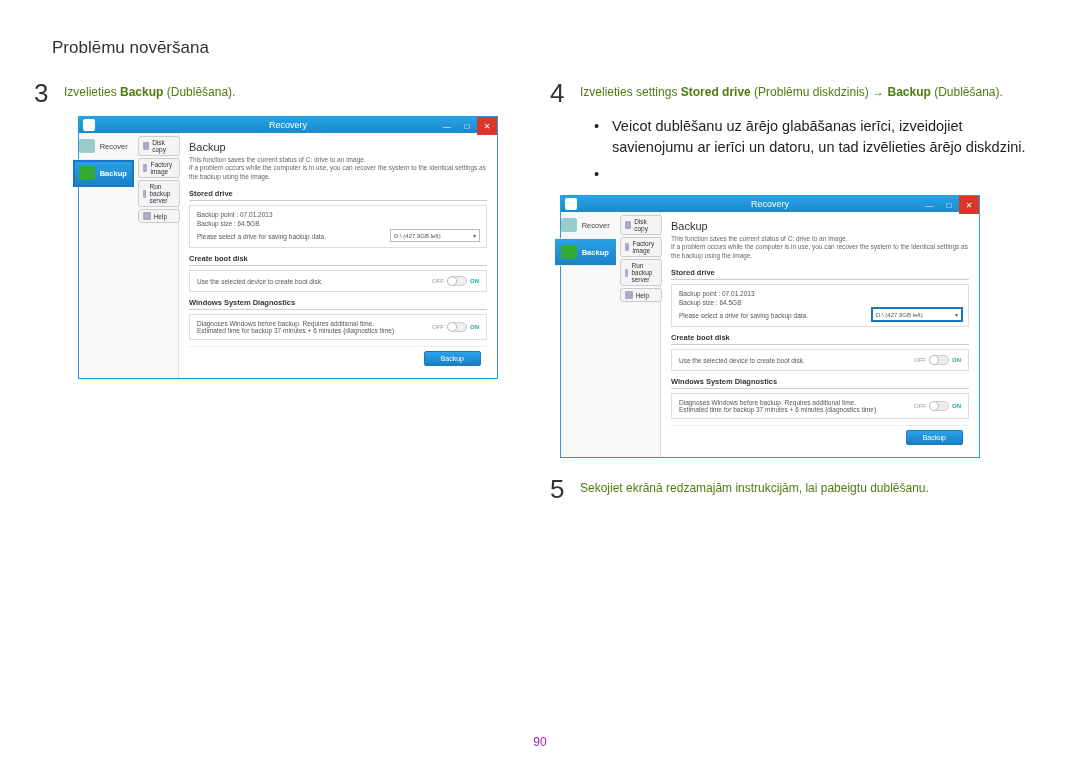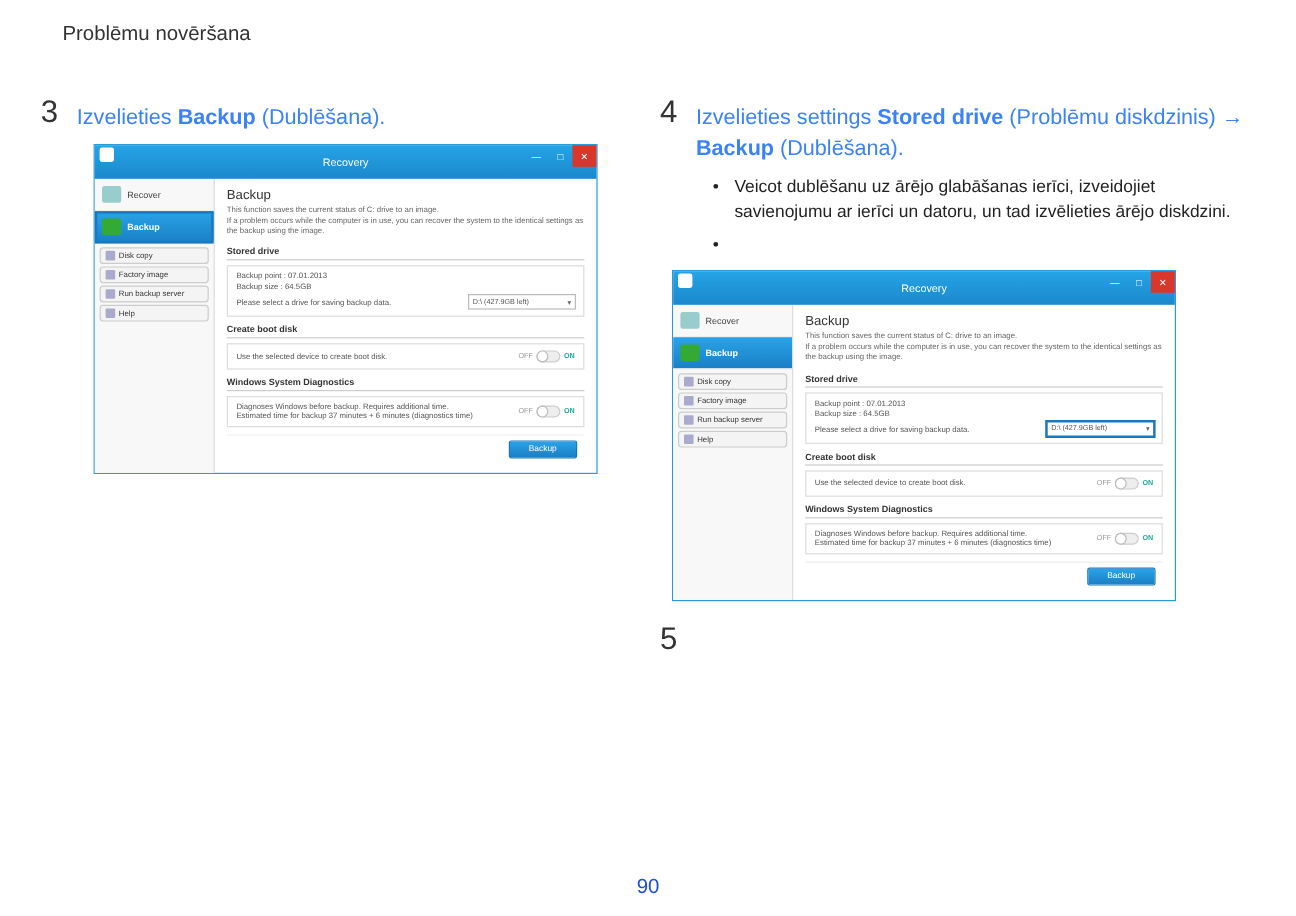--- a/index.html
+++ b/index.html
@@ -6,21 +6,21 @@
   body {
     font-family: "Segoe UI", Arial, sans-serif;
     background: #fff;
     width: 1080px;
     height: 763px;
     position: relative;
     color: #222;
   }
   .page-header {
     position: absolute;
-    top: 18px;
+    top: 38px;
     left: 52px;
     font-size: 17px;
     color: #333;
     font-weight: 400;
   }
   .col {
     position: absolute;
     top: 80px;
     width: 490px;
   }
@@ -33,23 +33,23 @@
     margin-bottom: 10px;
   }
   .step-num {
     font-size: 26px;
     font-weight: 300;
     color: #333;
     line-height: 1;
     min-width: 18px;
   }
   .step-text {
-    font-size: 18px;
+    font-size: 12px;
     line-height: 1.45;
-    color: #3b82f6;
+    color: #4d7c0f;
     padding-top: 4px;
   }
   .step-text b { font-weight: 600; }
   .bullets {
     margin: 6px 0 10px 44px;
     font-size: 14.5px;
     line-height: 1.45;
   }
   .bullet-row { display: flex; gap: 10px; margin-bottom: 6px; }
   .bullet-dot { min-width: 8px; }
@@ -58,21 +58,21 @@
   .app-window {
     border: 1px solid #2a9bd8;
     width: 420px;
     background: #fff;
     margin-left: 44px;
     margin-top: 8px;
     font-size: 8px;
     position: relative;
   }
   .titlebar {
-    height: 28px;
+    height: 16px;
     background: linear-gradient(#25a4e6, #1b88cc);
     color: #fff;
     display: flex;
     align-items: center;
     justify-content: center;
     position: relative;
     font-size: 9px;
   }
   .win-icon {
     position: absolute;
@@ -84,21 +84,21 @@
     border-radius: 2px;
   }
   .win-controls {
     position: absolute;
     right: 0; top: 0;
     display: flex;
   }
   .win-btn { width: 20px; height: 18px; display:flex; align-items:center; justify-content:center; color:#fff; font-size:8px; }
   .win-close { background: #d9372c; }
   .app-body { display: flex; }
-  .sidebar { width: 100px; border-right: 1px solid #ddd; background: #f8f8f8; display:flex; flex-direction:column; justify-content:flex-start; }
+  .sidebar { width: 100px; border-right: 1px solid #ddd; background: #f8f8f8; display:flex; flex-direction:row; justify-content:center; }
   .sb-top {}
   .sb-item {
     display: flex; align-items: center; gap: 5px;
     padding: 6px 6px;
     font-size: 7.5px;
     color: #444;
     border-bottom: 1px solid #eee;
   }
   .sb-item.active {
     background: linear-gradient(#2aa3e8,#1a7fc6);
@@ -152,21 +152,21 @@
   .primary-btn {
     display:inline-block;
     background: linear-gradient(#2aa3e8,#1a7fc6);
     color:#fff; font-size:7px;
     padding: 3px 16px; border-radius: 2px;
     border: 1px solid #1978bc;
   }
   .page-num {
     position:absolute;
     bottom: 14px; left:50%; transform:translateX(-50%);
-    font-size: 17px; color:#1d4ed8;
+    font-size: 12px; color:#a21caf;
   }
   
   .col-right .app-window { width: 420px; margin-left: 10px; }
   .step5 { margin-top: 18px; }
 </style>
 </head>
 <body>
 
 <div class="page-header">Problēmu novēršana</div>
 
@@ -377,17 +377,18 @@
 
         <div class="footer-bar">
           <div class="primary-btn">Backup</div>
         </div>
       </div>
     </div>
   </div>
 
   <div class="step step5" style="margin-left:0;">
     <div class="step-num">5</div>
+    <div class="step-text">Sekojiet ekrānā redzamajām instrukcijām, lai pabeigtu dublēšanu.</div>
   </div>
 
 </div>
 
 <div class="page-num">90</div>
 
 </body></html>

